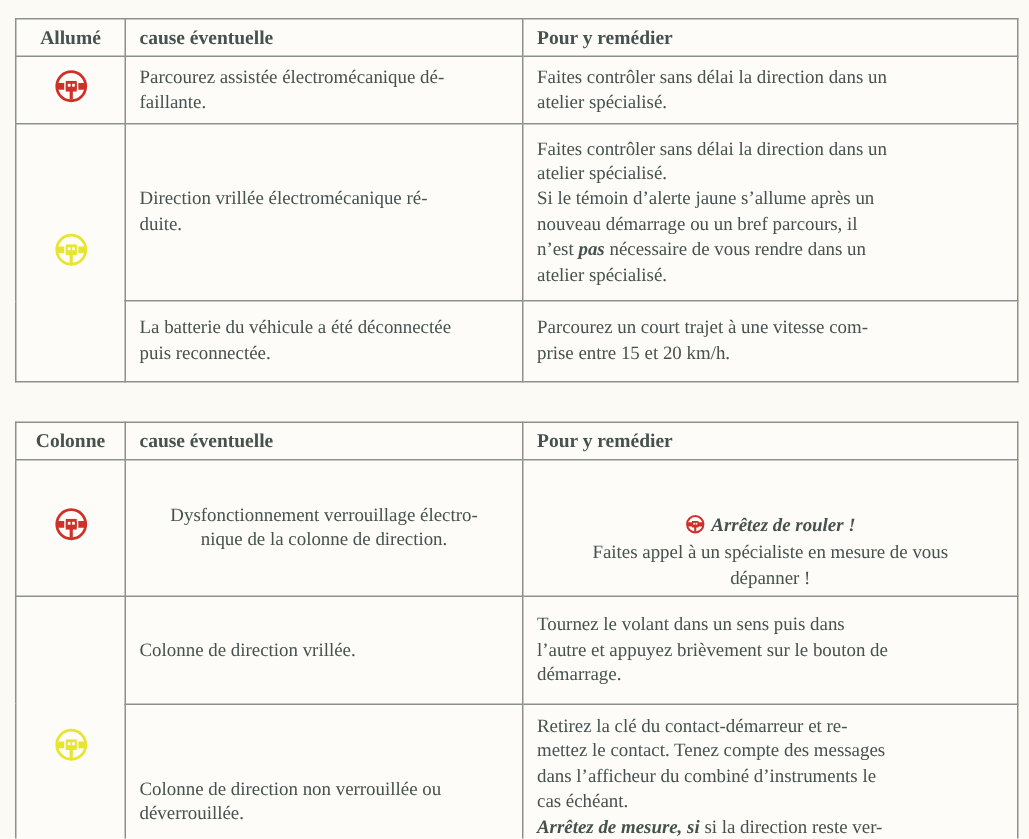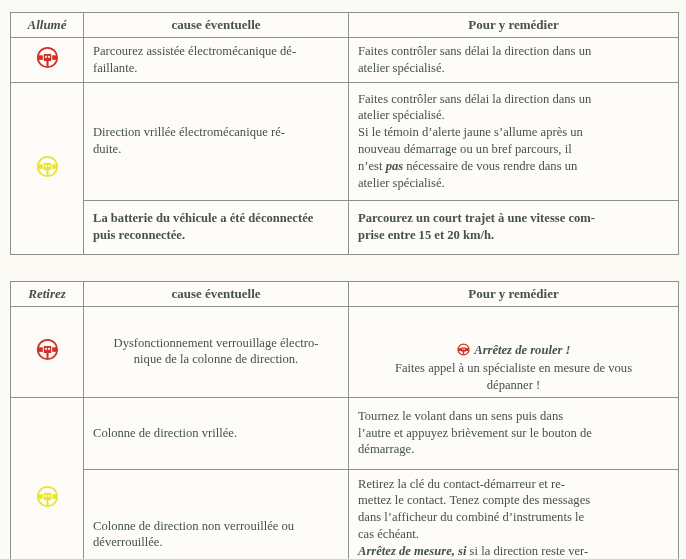--- a/index.html
+++ b/index.html
@@ -20,35 +20,35 @@
   .table-gap{height:26px;}
   th,td{
     border:1px solid #8d918e;
     vertical-align:middle;
     font-size:12.6px;
     line-height:16.8px;
     padding:2px 9px 3px 9px;
   }
   th{
     font-weight:bold;
-    text-align:center;
+    text-align:left;
     font-size:13px;
     height:18px;
     padding-top:3px;
   }
-  th.lamp-col{text-align:center;padding-left:2px;padding-right:2px;font-style:italic;}
+  th.lamp-col{text-align:center;padding-left:2px;padding-right:2px;}
   td.cause-cell,td.remedy-cell{white-space:pre-line;}
   td.icon-cell{text-align:center;padding:2px;}
   .bold{font-weight:bold;font-style:italic;}
   .wheel-icon{display:inline-block;}
   .wheel-icon svg{display:block;}
   .inline-wheel{display:inline-block;vertical-align:-2px;margin-right:2px;}
   tr.h45{height:45px;}
   tr.h118{height:118px;}
-  tr.h43{height:54px;font-weight:bold;}
+  tr.h43{height:54px;}
   tr.h57{height:57px;text-align:center;}
   tr.h72{height:72px;}
   tr.h131{height:131px;}
 </style>
 </head>
 <body>
 
 <div class="page">
 
   <table>
@@ -122,21 +122,21 @@
   <div class="table-gap"></div>
 
   <table>
     <colgroup>
       <col style="width:73px">
         <col style="width:265px">
         <col style="width:330px">
     </colgroup>
     <tbody>
         <tr>
-      <th class="lamp-col">Retirez</th>
+      <th class="lamp-col">Colonne</th>
       <th>cause éventuelle</th>
       <th>Pour y remédier</th>
     </tr>
 
     <tr class="h57">
       <td class="icon-cell">
         <span class="wheel-icon">
           <svg width="23" height="23" viewBox="0 0 24 24">
             <circle cx="12" cy="12" r="10.1" fill="none" stroke="#cf312a" stroke-width="1.9"></circle>
             <path d="M2.3 9.7h19.4v4.8H2.3z" fill="#cf312a"></path>

